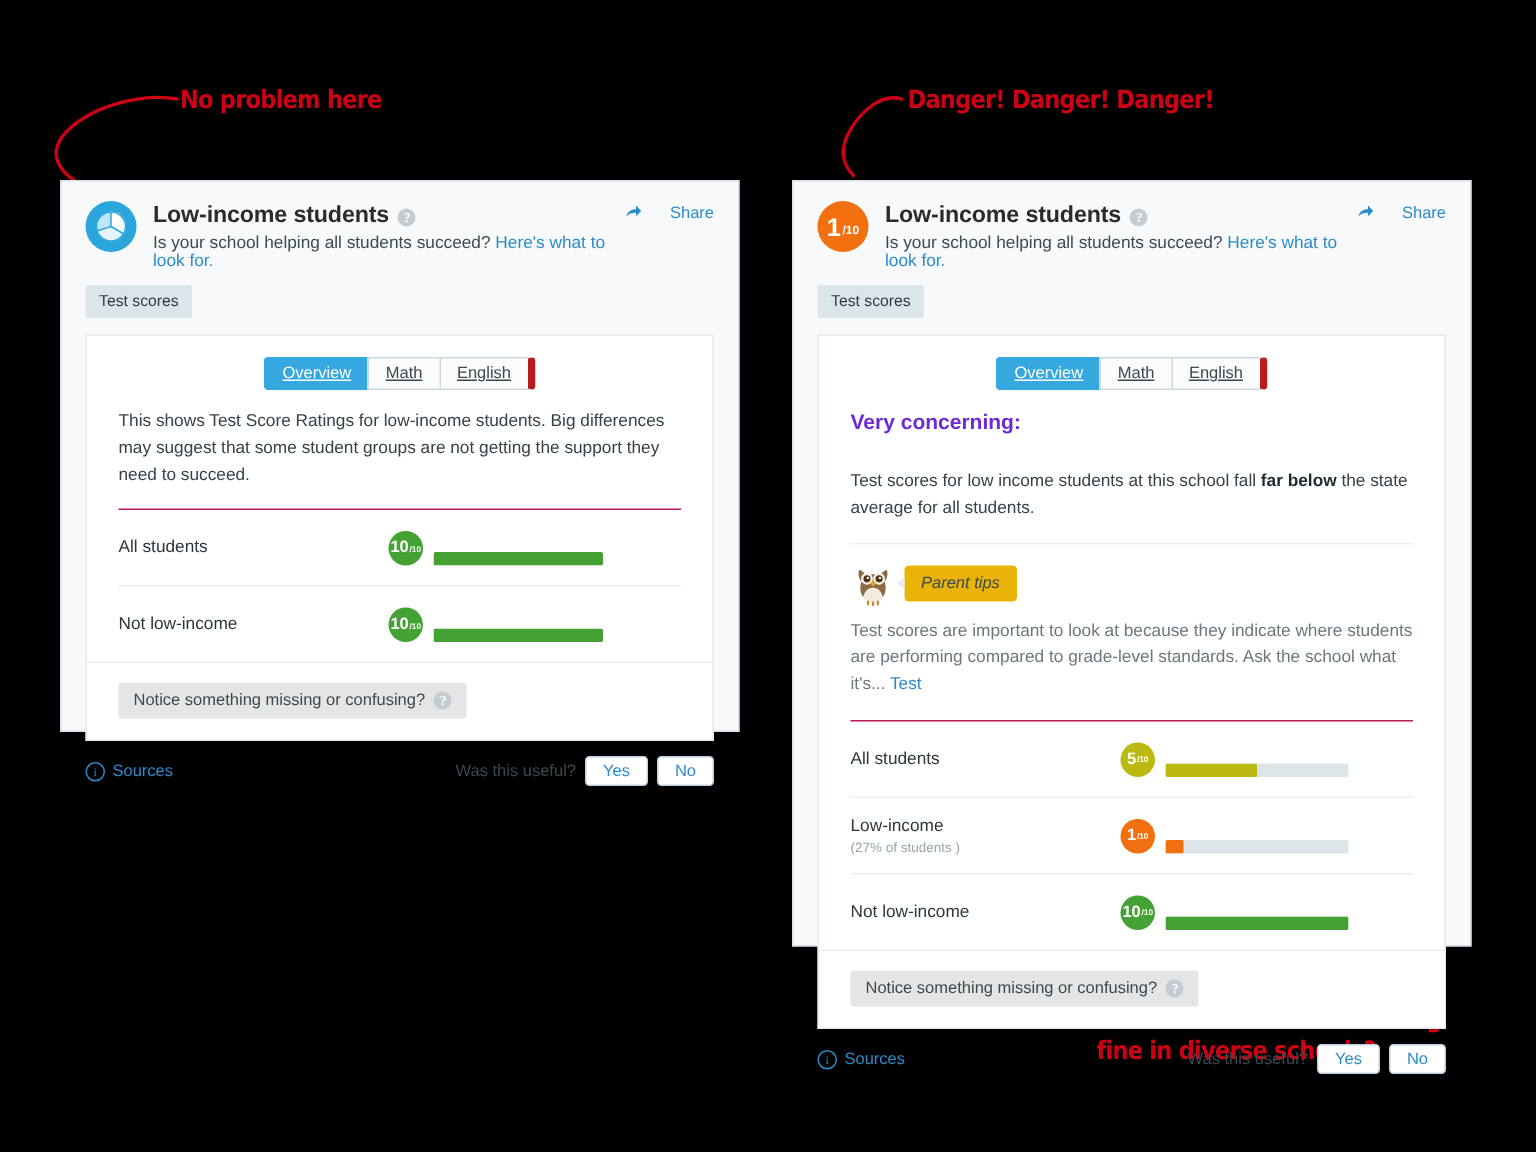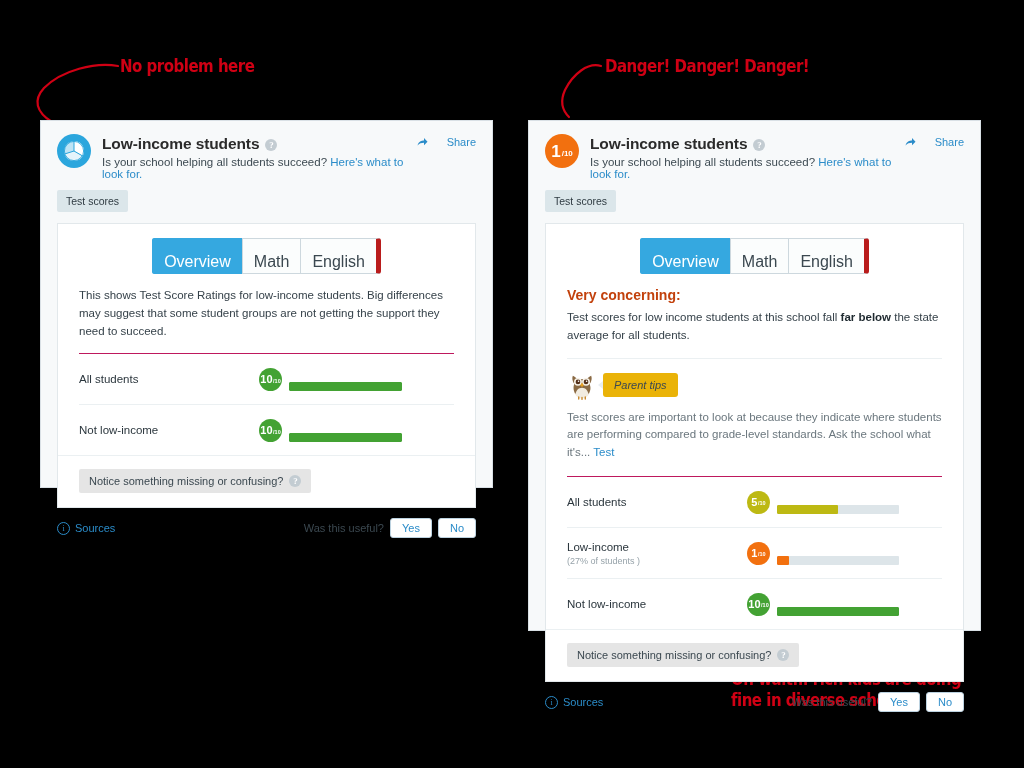--- a/index.html
+++ b/index.html
@@ -89,21 +89,21 @@
     color: #3d4a52;
     margin-top: 3px;
   }
   .card-sub a { color: #2b8cc9; text-decoration: none; }
 
   .share-link {
     flex: 0 0 auto;
     font-size: 11px;
     color: #2b8cc9;
     display: flex;
-    align-items: flex-end;
+    align-items: flex-start;
     gap: 19px;
     padding-top: 2px;
     white-space: nowrap;
   }
 
   .chip-row { padding: 10px 16px 11px 16px; }
   .chip {
     display: inline-block;
     background: #dbe6ea;
     color: #2f3b42;
@@ -120,45 +120,46 @@
   }
 
   
   .tabs {
     display: flex;
     justify-content: center;
     padding: 14px 0 0 0;
   }
   .tabgroup { display: flex; border-radius: 3px; overflow: hidden; }
   .tab {
-    font-size: 16px;
-    padding: 17px 11px;
+    font-size: 11px;
+    padding: 5px 11px;
     border: 1px solid #cdd8de;
     border-right: none;
     background: #fbfdfd;
     color: #3b4850;
     box-sizing: border-box;
     height: 22px;
     line-height: 11px;
+    text-decoration: underline;
   }
   .tab:last-child { border-right: 5px solid #b91c1c; }
   .tab.active { background: #35a8e0; color: #ffffff; border-color: #35a8e0; }
 
   
   .panel-body { padding: 13px 21px 0 21px; }
   .intro {
     font-size: 11.5px;
     color: #36424a;
     line-height: 1.55;
   }
   .heading-warn {
     font-size: 14px;
     font-weight: bold;
-    color: #c2410c;
-    margin-bottom: 6px;
+    color: #6d28d9;
+    margin-bottom: 24px;
   }
   .warn-text { font-size: 11.5px; color: #36424a; line-height: 1.55; }
   .warn-text b { color: #1f2a30; }
 
   .hr { height: 1px; background: #ebf0f2; margin: 13px 21px 0 21px; }
 
   
   .tips-row {
     display: flex;
     align-items: center;

